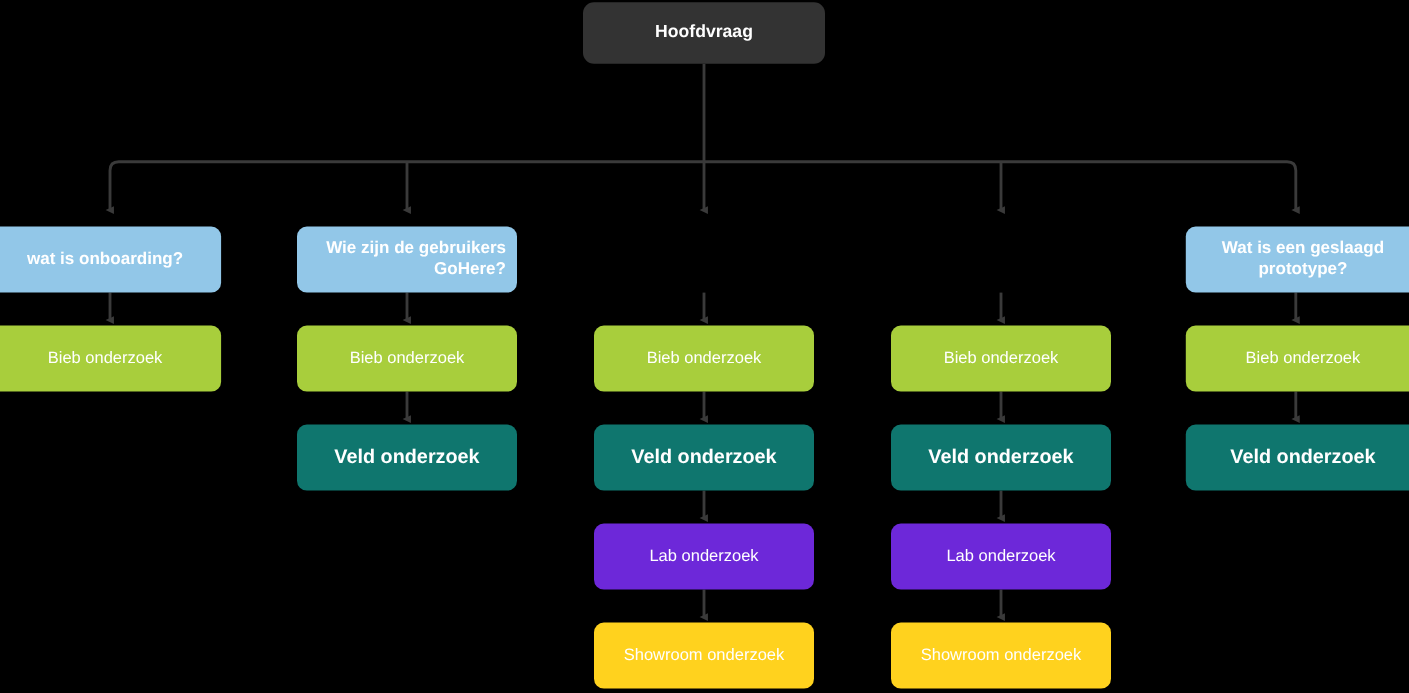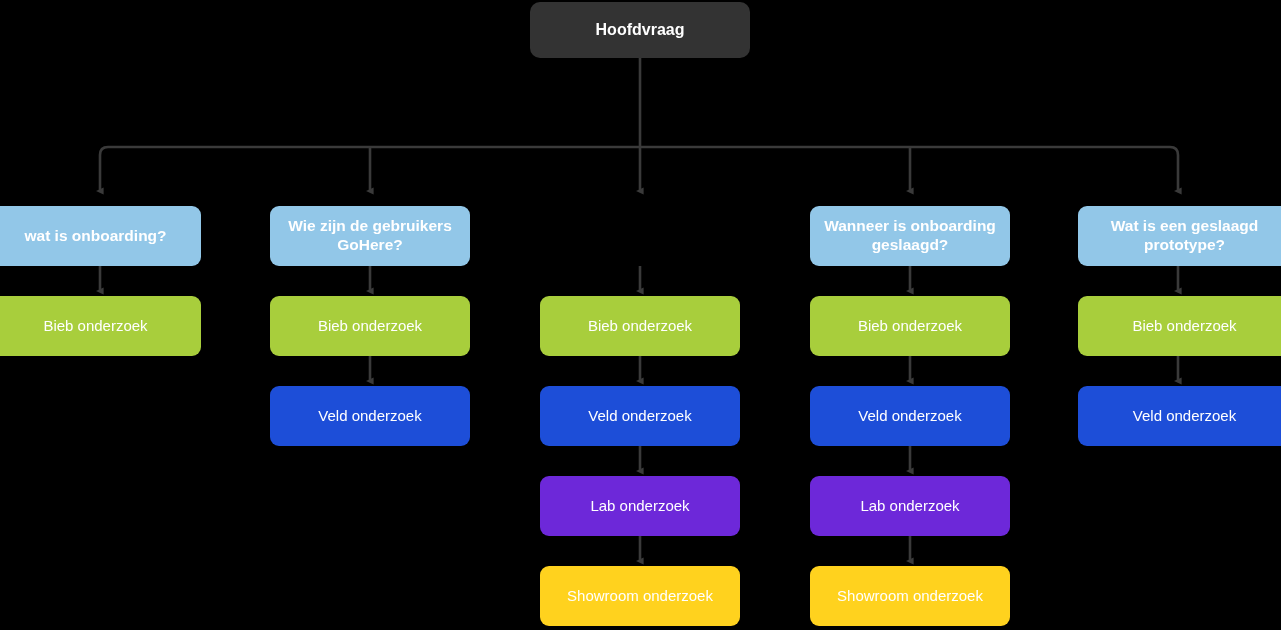--- a/index.html
+++ b/index.html
@@ -51,23 +51,23 @@
     background: #92c7e8;
     font-weight: bold;
     font-size: 15.5px;
   }
   .node.bieb {
     background: #a8ce3c;
     font-weight: normal;
     font-size: 15px;
   }
   .node.veld {
-    background: #1d4ed8;
-    font-weight: normal;
-    font-size: 15px;
+    background: #0f766e;
+    font-weight: bold;
+    font-size: 18px;
   }
   .node.lab {
     background: #6d28d9;
     font-weight: normal;
     font-size: 15px;
   }
   .node.showroom {
     background: #ffd21e;
     font-weight: normal;
     font-size: 15px;
@@ -113,30 +113,29 @@
       <path d="M1178,266 L1178,291" marker-end="url(#arrowhead)"></path>
       <path d="M1178,356 L1178,381" marker-end="url(#arrowhead)"></path>
     </g>
   </svg>
 
   <div class="node root" style="left:530px; top:2px; width:220px; height:56px;">Hoofdvraag</div>
 
   <div class="node question" style="left:-10px; top:206px; width:211px; height:60px;">wat is onboarding?</div>
   <div class="node bieb" style="left:-10px; top:296px; width:211px; height:60px;">Bieb onderzoek</div>
 
-  <div class="node question" style="left:270px; top:206px; width:200px; height:60px;">Wie zijn de gebruikers GoHere?</div>
+  <div class="node question" style="left:270px; top:206px; width:200px; height:60px;text-align:right;">Wie zijn de gebruikers GoHere?</div>
   <div class="node bieb" style="left:270px; top:296px; width:200px; height:60px;">Bieb onderzoek</div>
   <div class="node veld" style="left:270px; top:386px; width:200px; height:60px;">Veld onderzoek</div>
 
   <div class="node bieb" style="left:540px; top:296px; width:200px; height:60px;">Bieb onderzoek</div>
   <div class="node veld" style="left:540px; top:386px; width:200px; height:60px;">Veld onderzoek</div>
   <div class="node lab" style="left:540px; top:476px; width:200px; height:60px;">Lab onderzoek</div>
   <div class="node showroom" style="left:540px; top:566px; width:200px; height:60px;">Showroom onderzoek</div>
 
-  <div class="node question" style="left:810px; top:206px; width:200px; height:60px;">Wanneer is onboarding geslaagd?</div>
   <div class="node bieb" style="left:810px; top:296px; width:200px; height:60px;">Bieb onderzoek</div>
   <div class="node veld" style="left:810px; top:386px; width:200px; height:60px;">Veld onderzoek</div>
   <div class="node lab" style="left:810px; top:476px; width:200px; height:60px;">Lab onderzoek</div>
   <div class="node showroom" style="left:810px; top:566px; width:200px; height:60px;">Showroom onderzoek</div>
 
   <div class="node question" style="left:1078px; top:206px; width:213px; height:60px;">Wat is een geslaagd prototype?</div>
   <div class="node bieb" style="left:1078px; top:296px; width:213px; height:60px;">Bieb onderzoek</div>
   <div class="node veld" style="left:1078px; top:386px; width:213px; height:60px;">Veld onderzoek</div>
 
 </div>

